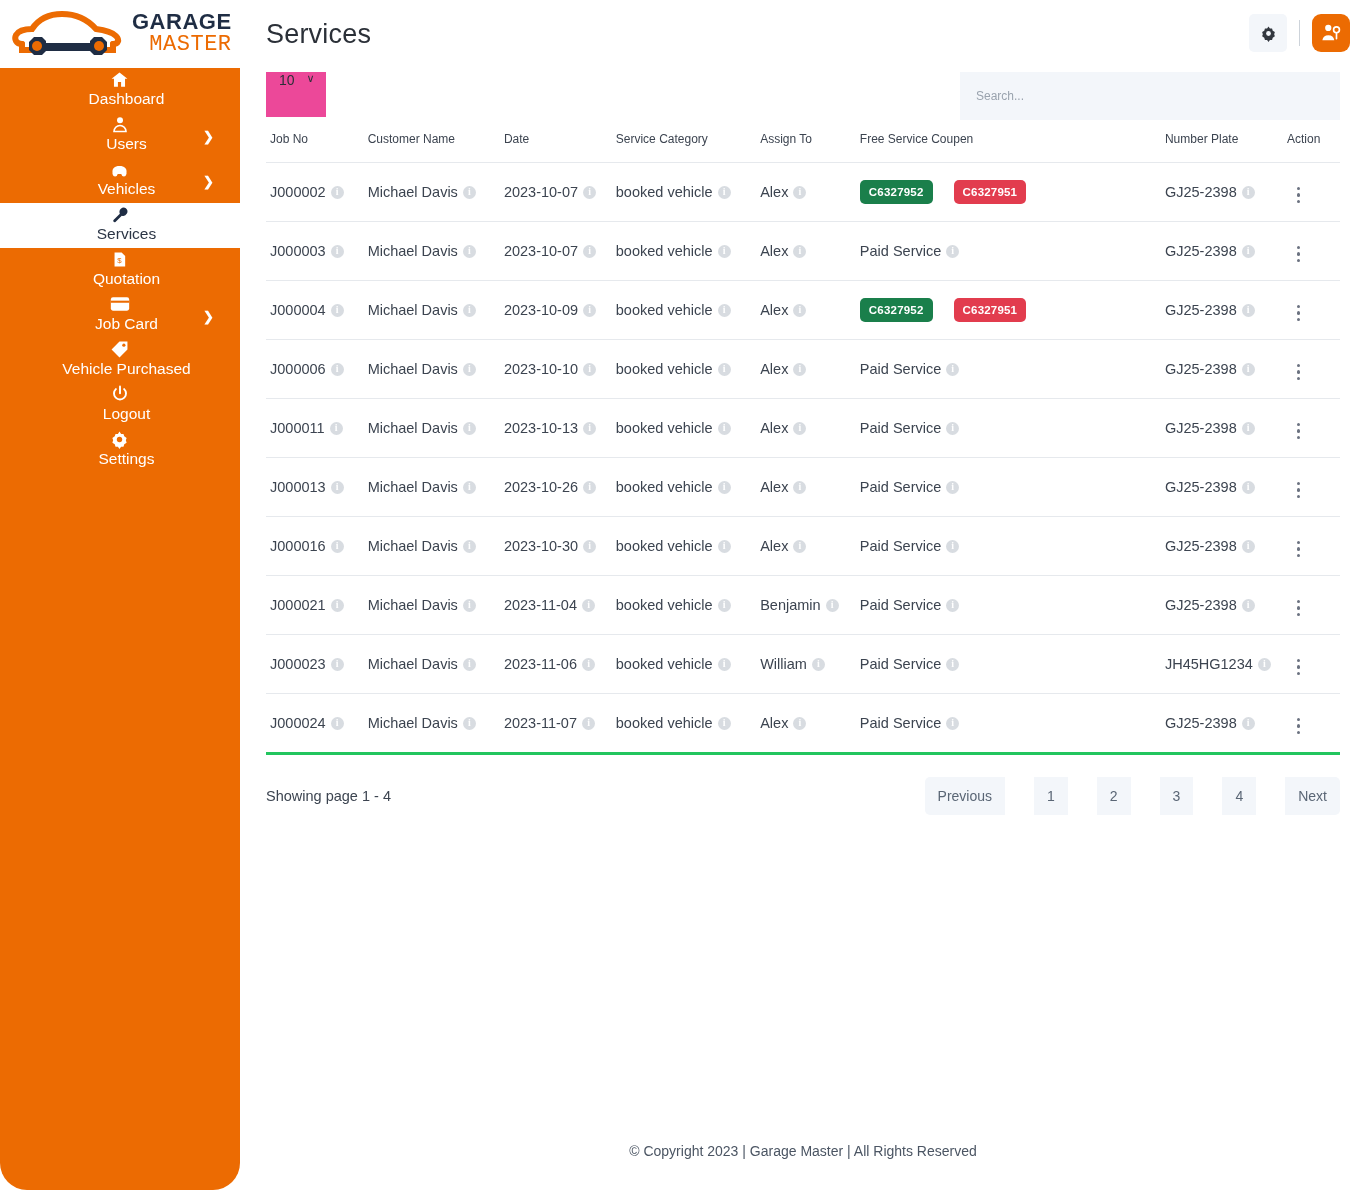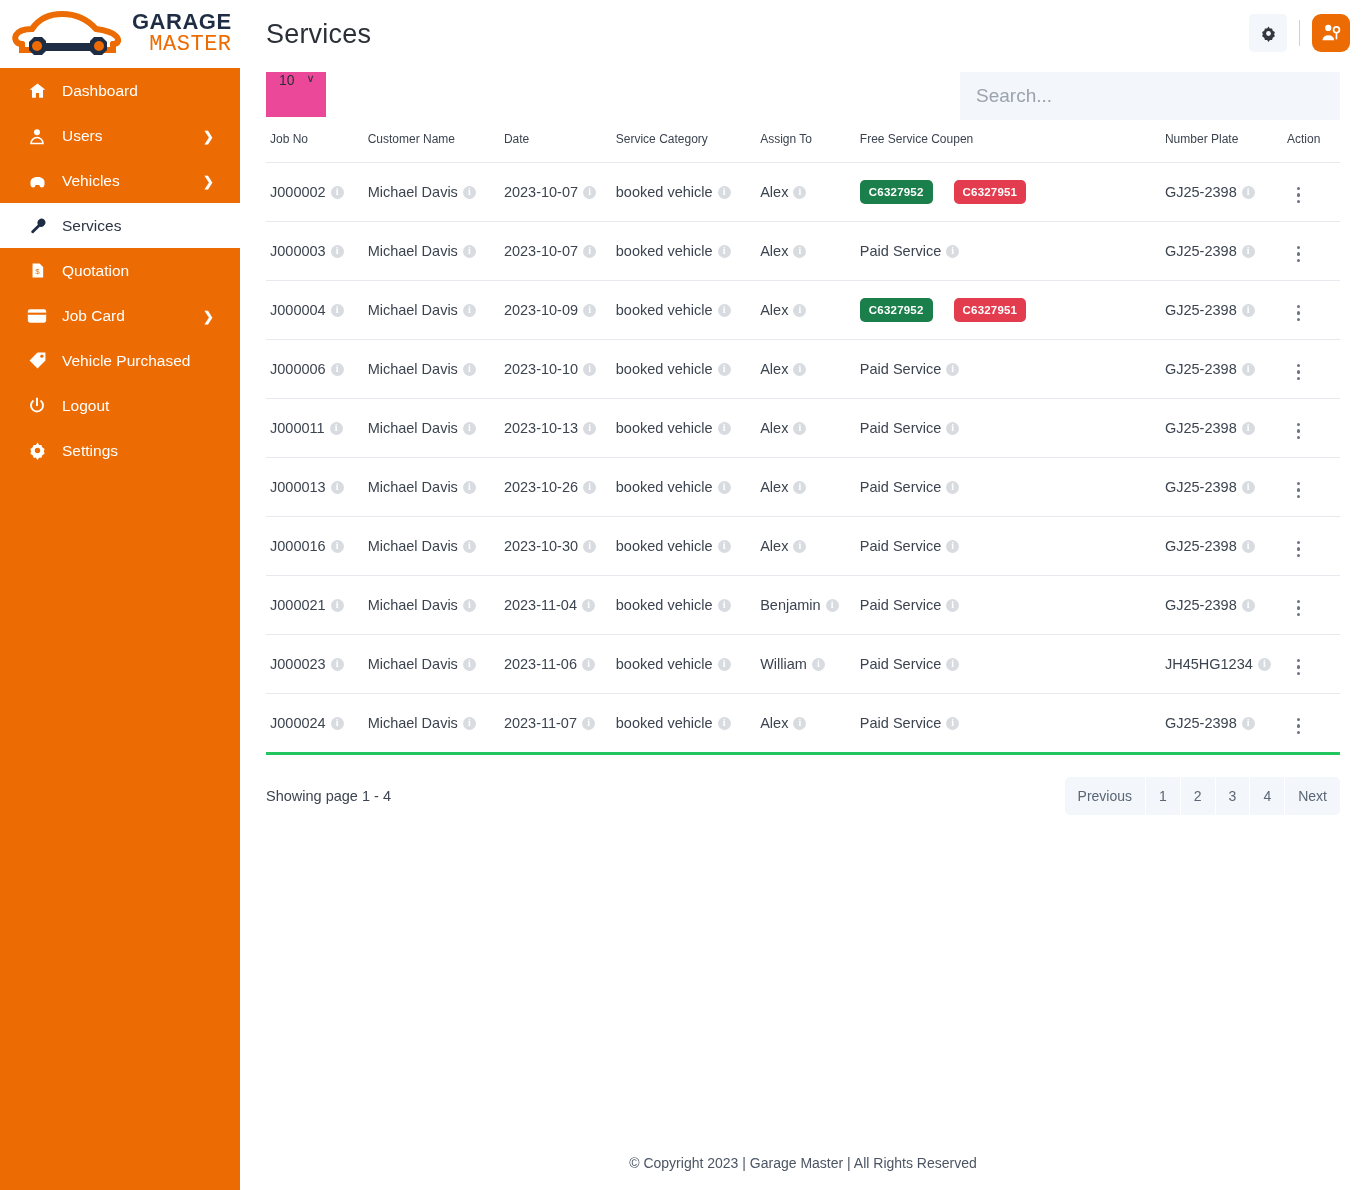--- a/index.html
+++ b/index.html
@@ -19,20 +19,21 @@
     background: #ffffff;
   }
 
   
   .sidebar {
     position: absolute;
     left: 0; top: 0;
     width: 240px;
     height: 1190px;
     background: #ec6b02;
+    border-radius: 27px;
   }
 
   .logo-box {
     height: 68px;
     background: #ffffff;
     display: flex;
     align-items: center;
     justify-content: flex-start;
     padding-left: 8px;
   }
@@ -48,25 +49,26 @@
   }
   .logo-text .l2 {
     font-size: 22px; color: #ec6b02; letter-spacing: .5px; display: block; font-family: Liberation Mono, monospace;
   }
 
   .nav { margin-top: 0; }
   .nav-item {
     display: flex;
     align-items: center;
     height: 45px;
-    padding-left: 26px;
+    padding-left: 13px;
     color: #ffffff;
     font-size: 15.5px;
     position: relative;
     cursor: pointer;
+    flex-direction: column;
   }
   .nav-item .ico {
     width: 22px; height: 22px;
     display: flex; align-items: center; justify-content: center;
     flex: 0 0 22px;
     margin-right: 14px;
   }
   .nav-item .ico svg { display: block; }
   .nav-item .caret {
     position: absolute; right: 26px; top: 50%;
@@ -145,21 +147,21 @@
     color: #2b3038;
     cursor: pointer;
   }
   .entries-select .chev { font-size: 11px; color: #2b3038; }
   .search-box {
     margin-left: auto;
     width: 380px; height: 48px;
     background: #f3f6fa;
     border: none;
     padding: 0 16px;
-    font-size: 19px;
+    font-size: 12px;
     color: #a21caf;
     font-family: "Liberation Sans", sans-serif;
   }
   .search-box::placeholder { color: #9aa3ae; }
 
   
   .table-wrap { padding: 0 26px; margin-top: 10px; }
   table.data {
     width: 100%;
     border-collapse: collapse;
@@ -246,37 +248,38 @@
   }
   .showing {
     font-size: 14.5px;
     color: #3c4450;
   }
   .pager {
     margin-left: auto;
     display: flex;
     border-radius: 5px;
     overflow: hidden;
+    gap: 28px;
   }
   .pager .pg {
     background: #f3f6fa;
     color: #5a6675;
     font-size: 14px;
     padding: 11px 13px;
     border-right: 1px solid #ffffff;
     cursor: pointer;
     min-width: 30px;
     text-align: center;
   }
   .pager .pg:last-child { border-right: none; }
 
   
   .footer {
     position: absolute;
-    left: 0; bottom: 4px;
+    left: 0; bottom: 16px;
     width: 1126px;
     height: 46px;
     display: flex;
     align-items: center;
     justify-content: center;
     font-size: 14px;
     color: #4b5563;
   }
 </style>
 </head>

